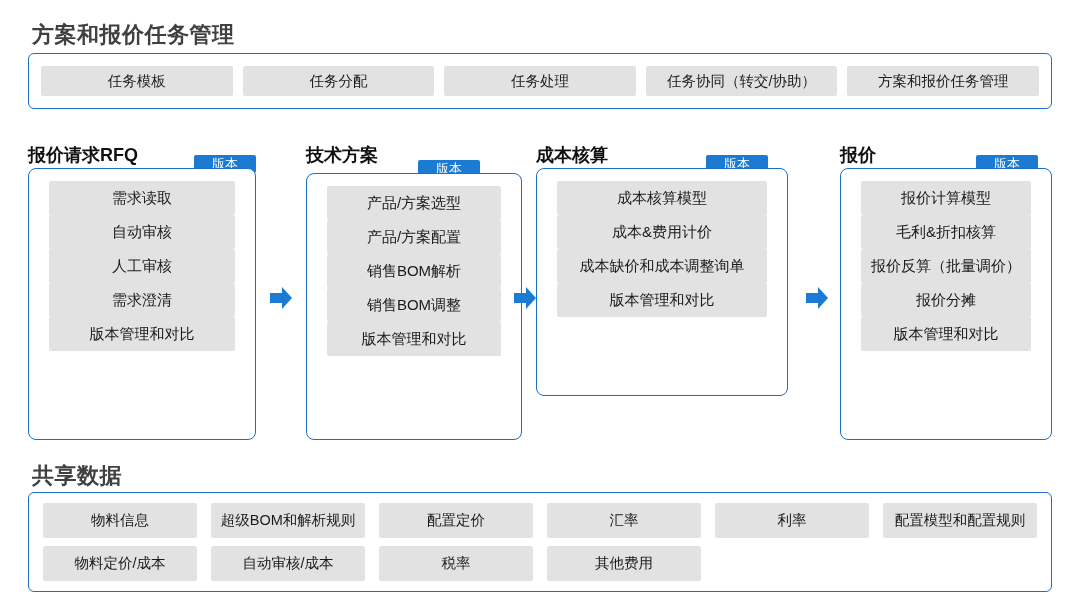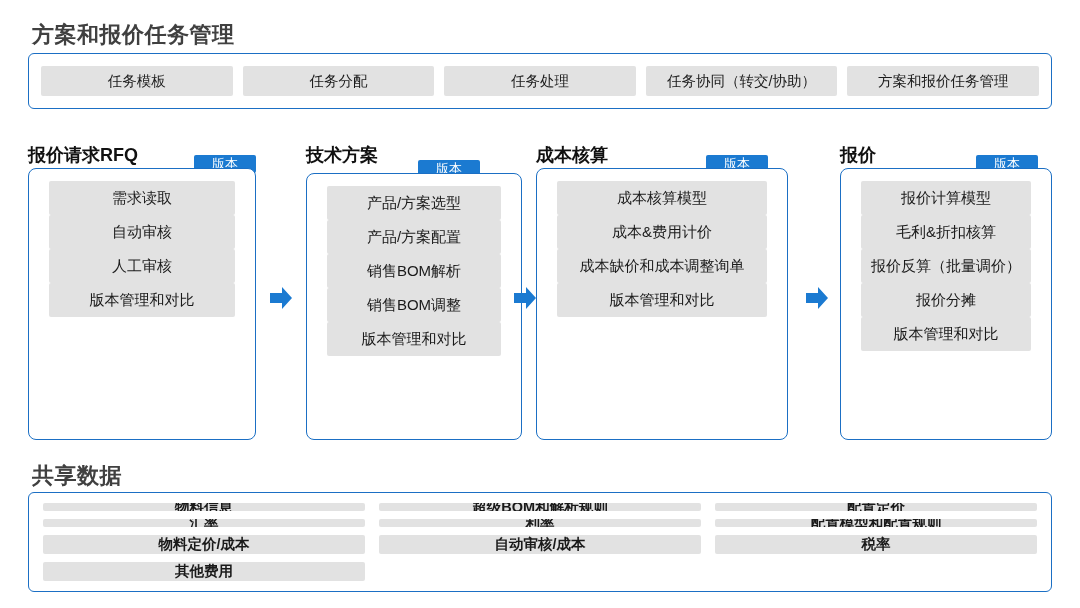--- a/index.html
+++ b/index.html
@@ -134,26 +134,25 @@
     top: 492px;
     width: 1024px;
     height: 100px;
   }
   #shared-grid {
     position: absolute;
     left: 0; top: 0;
     width: 100%;
     height: 100%;
     display: grid;
-    grid-template-columns: repeat(3, 1fr);
+    grid-template-columns: repeat(6, 1fr);
     grid-template-rows: 1fr 1fr;
     gap: 8px 14px;
     padding: 10px 14px;
     box-sizing: border-box;
-    font-weight: bold;
   }
   .shared-cell {
     background: #e2e2e2;
     color: #1a1a1a;
     font-size: 14.5px;
     display: flex;
     align-items: center;
     justify-content: center;
     border-radius: 2px;
     white-space: nowrap;
@@ -176,20 +175,21 @@
       <div class="chip">方案和报价任务管理</div>
     </div>
   </div>
 
   <div class="stage-title" style="left:28px; top:143px;">报价请求RFQ</div>
   <div class="version-tag" style="left:194px; top:155px;">版本</div>
   <div class="stage-panel" style="left:28px; top:168px; width:228px; height:272px;">
     <div class="item">需求读取</div>
     <div class="item">自动审核</div>
     <div class="item">人工审核</div>
+    <div class="item">需求澄清</div>
     <div class="item">版本管理和对比</div>
   </div>
 
   <div class="arrow" style="left:268px; top:285px;">
     <svg width="26" height="26" viewBox="0 0 26 26">
       <path d="M2 8 H14 V2 L24 13 L14 24 V18 H2 Z" fill="#1b7ad1"></path>
     </svg>
   </div>
 
   <div class="stage-title" style="left:306px; top:143px;">技术方案</div>
@@ -203,21 +203,21 @@
   </div>
 
   <div class="arrow" style="left:512px; top:285px;">
     <svg width="26" height="26" viewBox="0 0 26 26">
       <path d="M2 8 H14 V2 L24 13 L14 24 V18 H2 Z" fill="#1b7ad1"></path>
     </svg>
   </div>
 
   <div class="stage-title" style="left:536px; top:143px;">成本核算</div>
   <div class="version-tag" style="left:706px; top:155px;">版本</div>
-  <div class="stage-panel" style="left:536px; top:168px; width:252px; height:272px;">
+  <div class="stage-panel" style="left:536px; top:168px; width:252px; height:228px;">
     <div class="item">成本核算模型</div>
     <div class="item">成本&amp;费用计价</div>
     <div class="item">成本缺价和成本调整询单</div>
     <div class="item">版本管理和对比</div>
   </div>
 
   <div class="arrow" style="left:804px; top:285px;">
     <svg width="26" height="26" viewBox="0 0 26 26">
       <path d="M2 8 H14 V2 L24 13 L14 24 V18 H2 Z" fill="#1b7ad1"></path>
     </svg>

